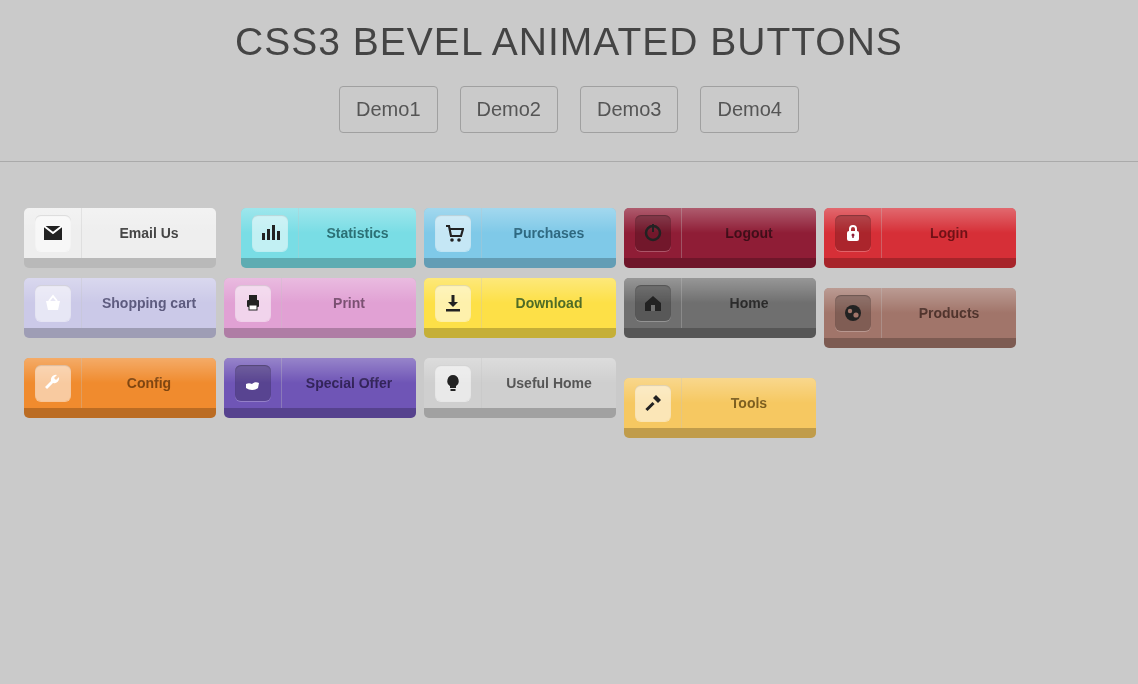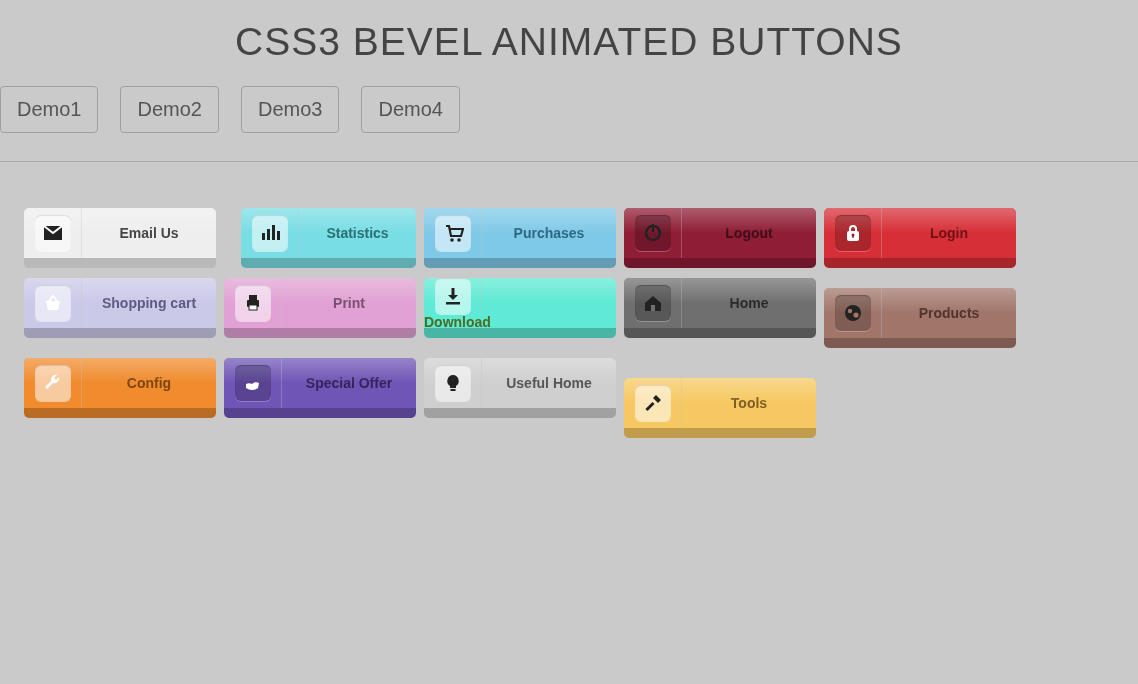--- a/index.html
+++ b/index.html
@@ -18,21 +18,21 @@
   .title {
     font-size: 39px;
     color: #444;
     font-weight: 400;
     letter-spacing: 1px;
     margin-bottom: 22px;
     margin-top: 12px;
   }
   .demo-tabs {
     display: flex;
-    justify-content: flex-start;
+    justify-content: center;
     gap: 22px;
   }
   .demo-tab {
     border: 1px solid #a0a0a0;
     border-radius: 4px;
     padding: 11px 16px;
     font-size: 20px;
     color: #555;
     background: #cacaca;
     cursor: pointer;
@@ -109,21 +109,21 @@
   .c-sky    { background:#7fc9e8; }
   .c-sky .label{ color:#2e6880; }
   .c-maroon { background:#8f1d36; }
   .c-maroon .label{ color:#3f0d18; }
   .c-red    { background:#d62f37; }
   .c-red .label{ color:#701015; }
   .c-lav    { background:#cbc9e8; }
   .c-lav .label{ color:#5c5a7e; }
   .c-pink   { background:#e1a1d4; }
   .c-pink .label{ color:#7a4f71; }
-  .c-lime   { background:#5eead4;flex-direction:column; }
+  .c-lime   { background:#fde047; }
   .c-lime .label{ color:#4e6b25; }
   .c-gray   { background:#6f6f6f; }
   .c-gray .label{ color:#2a2a2a; }
   .c-brown  { background:#a1756a;margin-top:10px; }
   .c-brown .label{ color:#4f332c; }
   .c-orange { background:#f08b2e; }
   .c-orange .label{ color:#7e4510; }
   .c-purple { background:#6f55b6; }
   .c-purple .label{ color:#322359; }
   .c-silver { background:#cfcfcf; }

